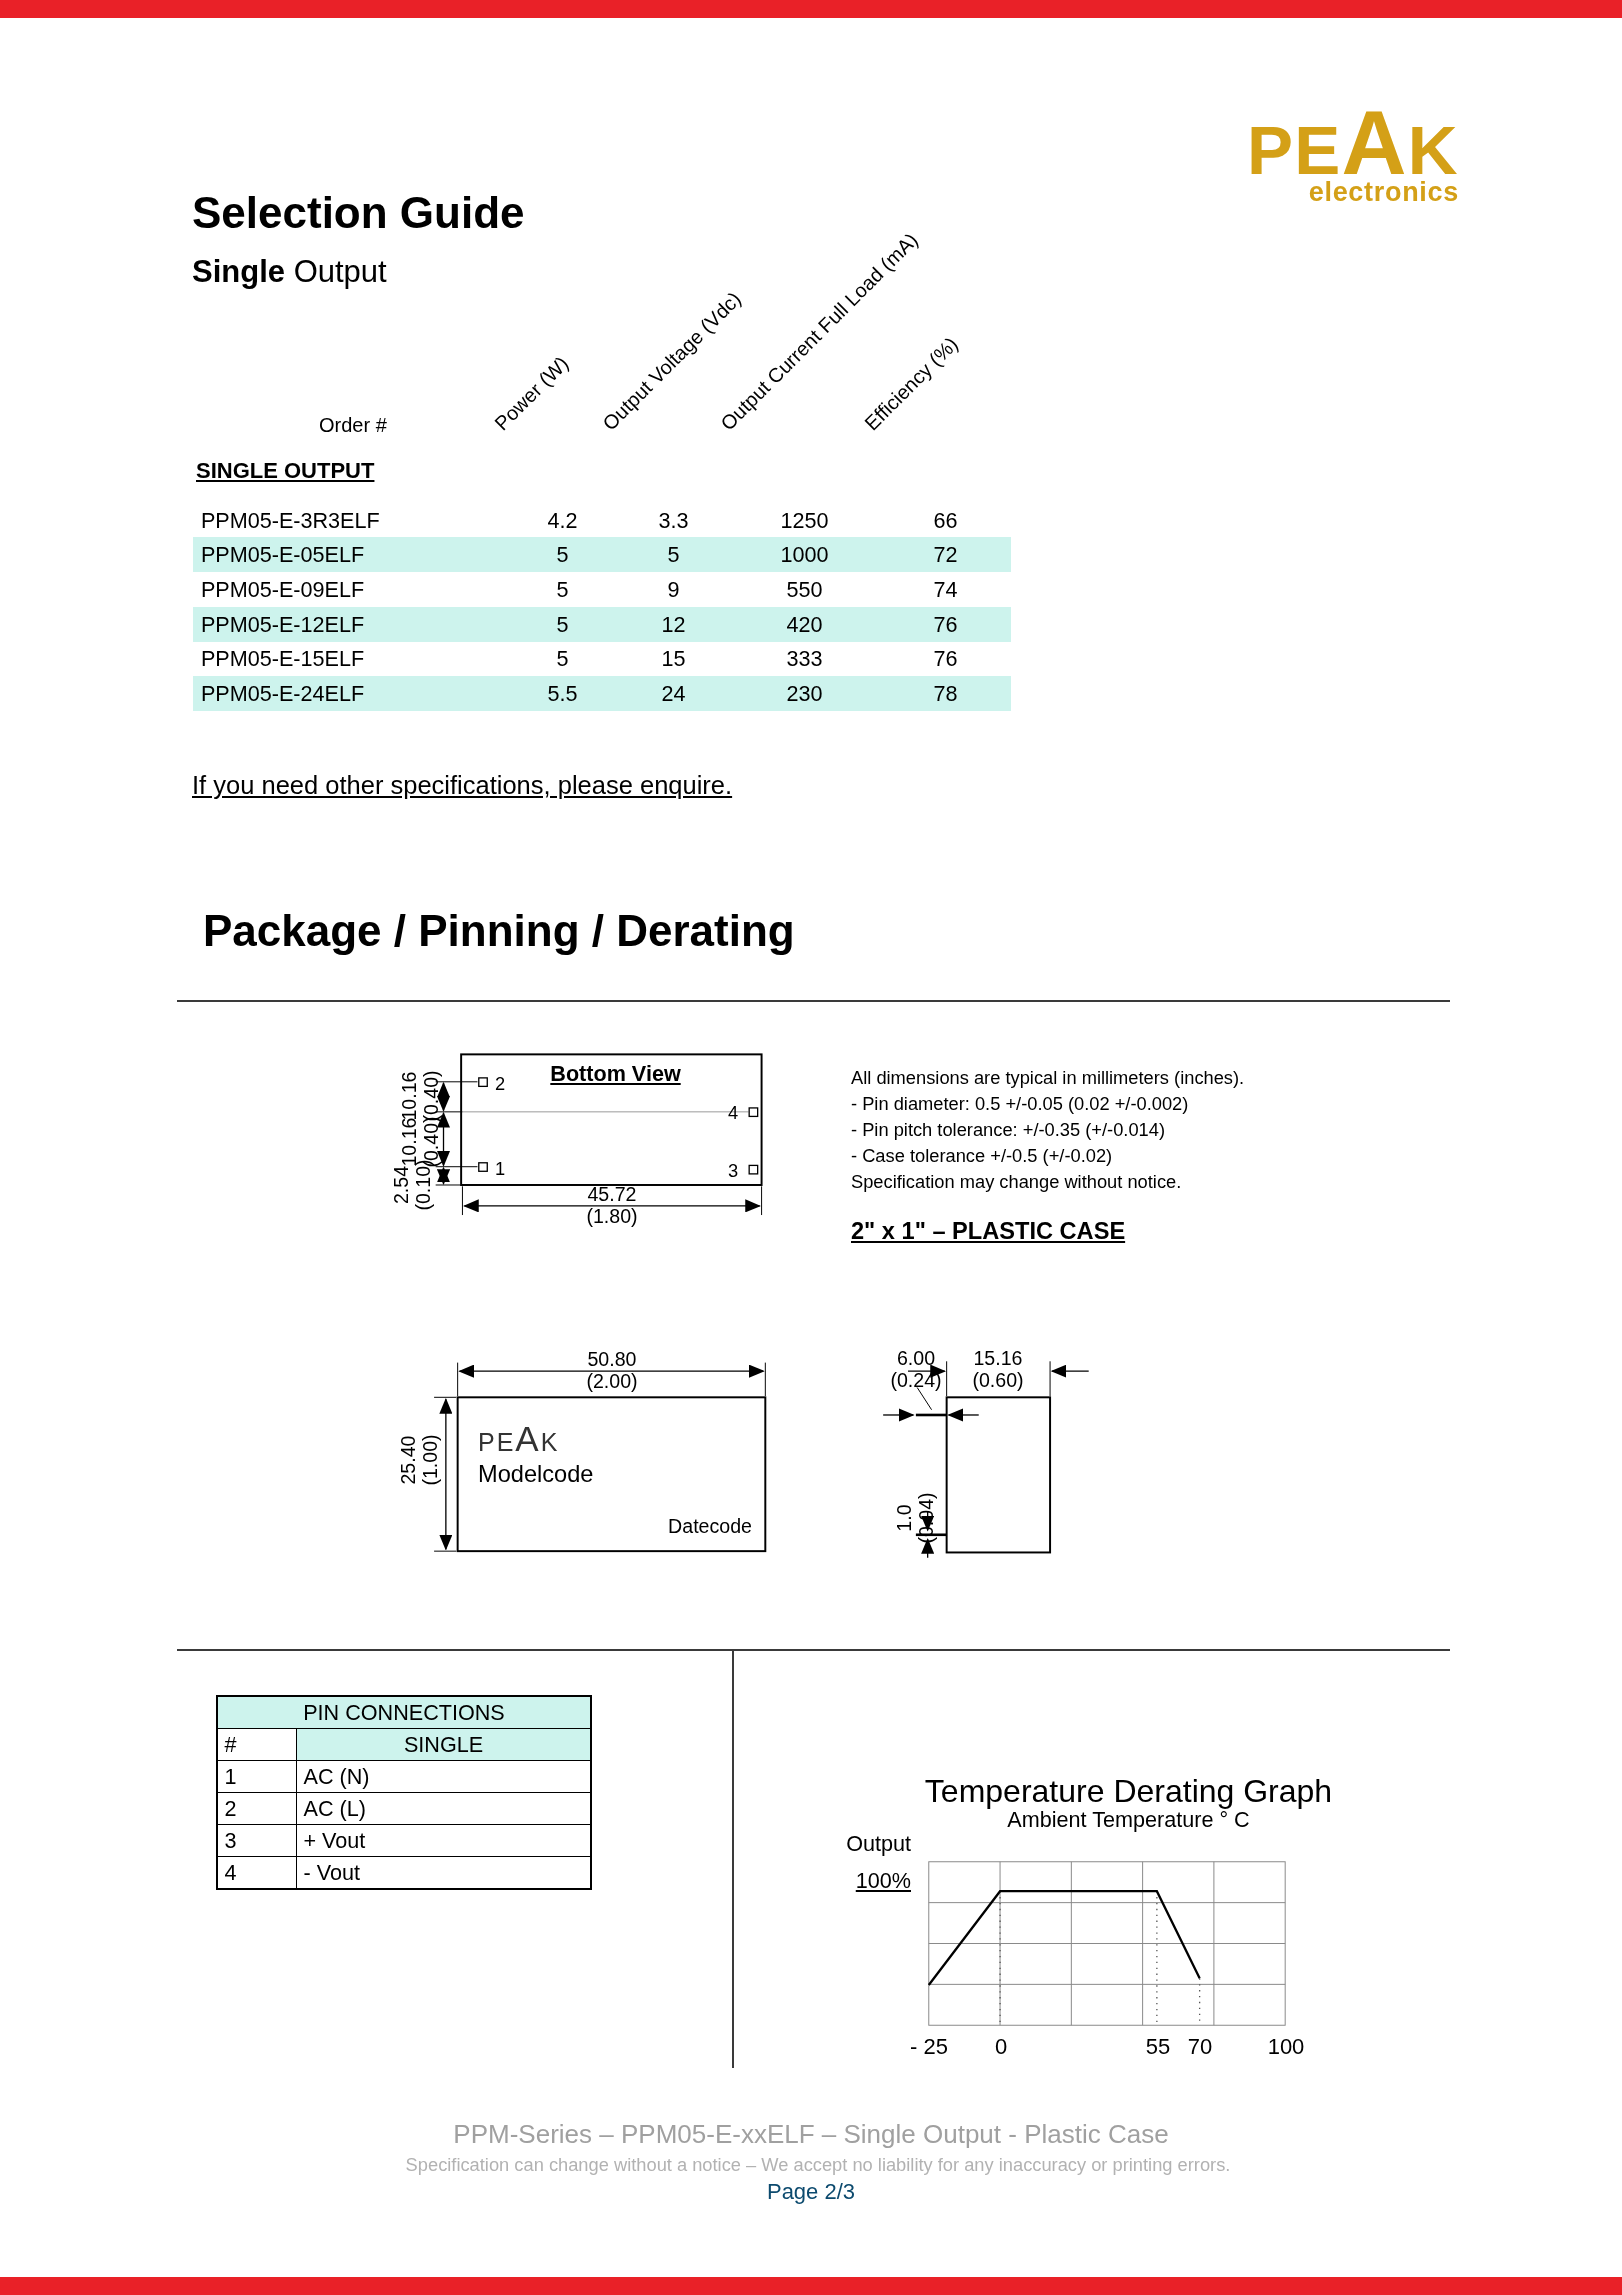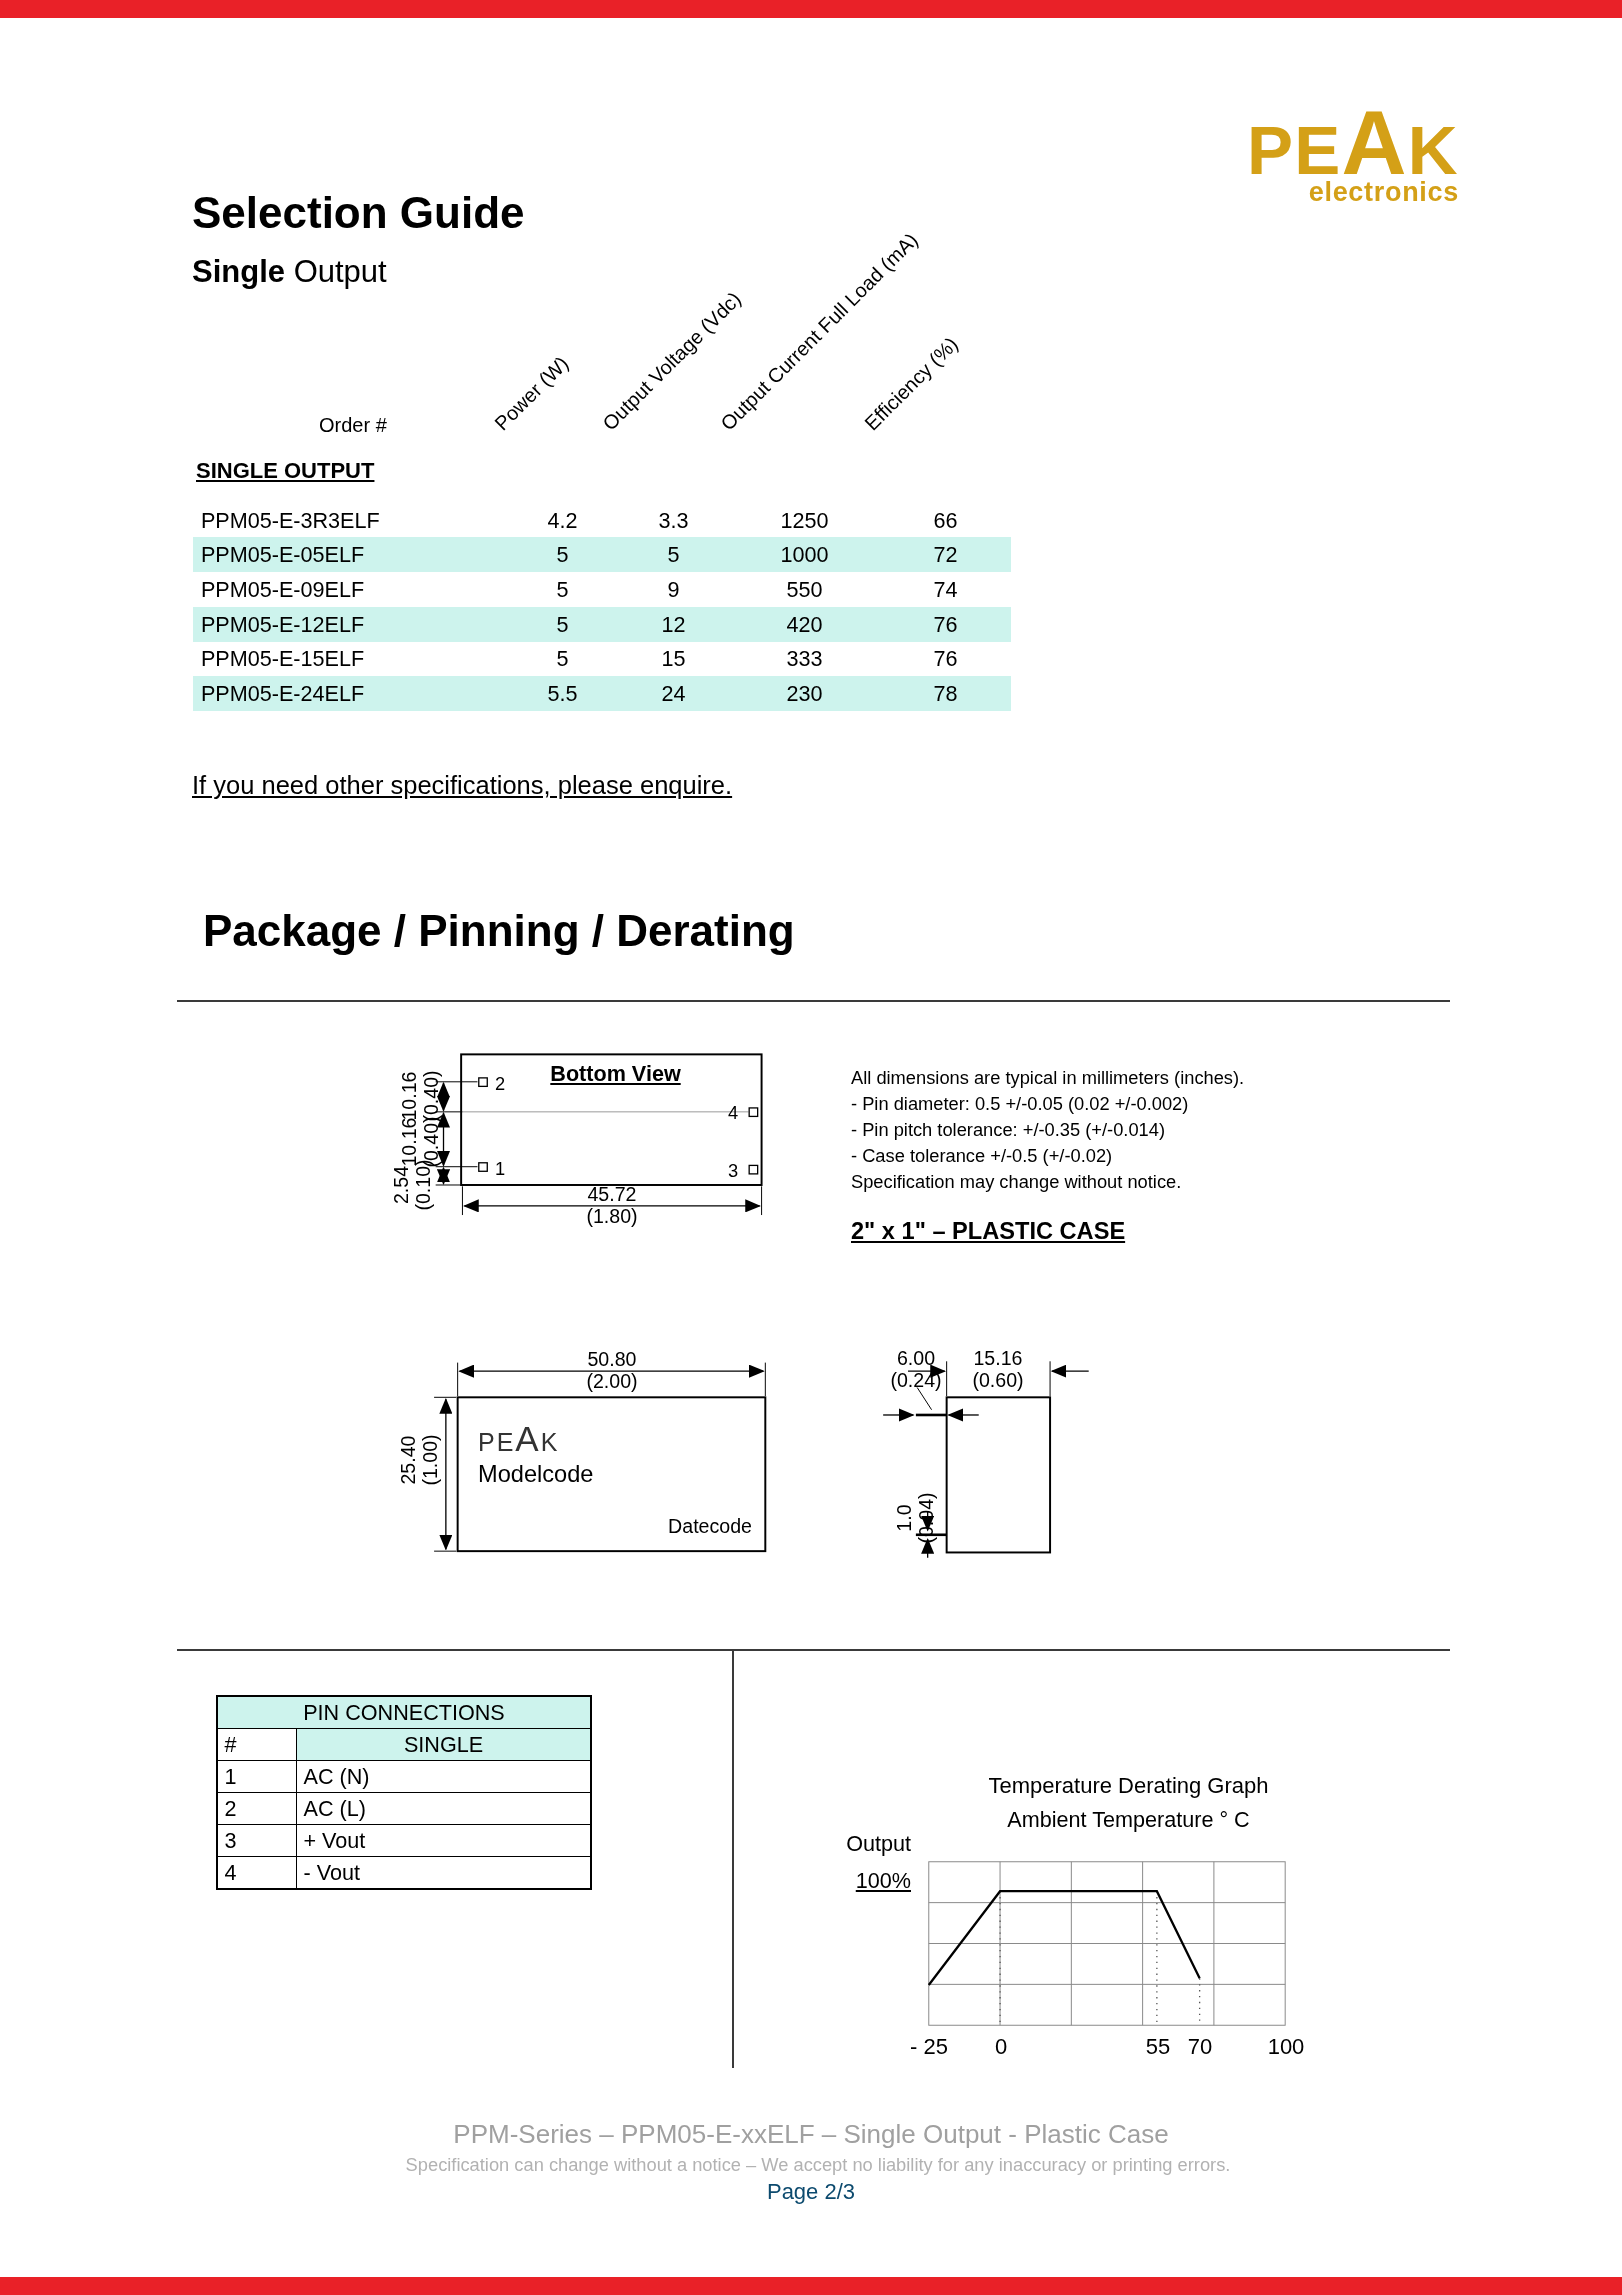--- a/index.html
+++ b/index.html
@@ -75,21 +75,21 @@
   #pkg-brand .bigA{font-size:35px;}
   #pkg-model{position:absolute;left:478px;top:1461px;font-size:23.6px;}
   #pkg-date{position:absolute;left:615px;top:1515px;width:137px;text-align:right;font-size:19.6px;}
   
   #pin-table{position:absolute;left:216px;top:1695px;width:376px;border-collapse:collapse;border:2.6px solid #000;}
   #pin-table td{border:1.6px solid #000;font-size:21.6px;height:31px;padding:0 6.5px;}
   .pt-title{background:#cdf3ed;text-align:center;font-weight:normal;}
   .pt-hash{width:65px;}
   .pt-single{background:#cdf3ed;text-align:center;}
   
-  #graph-title{position:absolute;left:916px;top:1773px;width:425px;text-align:center;font-size:22px;}
+  #graph-title{position:absolute;left:916px;top:1773px;width:425px;text-align:center;font-size:32px;}
   #graph-xlabel{position:absolute;left:932px;top:1807px;width:393px;text-align:center;font-size:21.6px;}
   #graph-ylabel{position:absolute;left:832px;top:1831px;width:79px;text-align:right;font-size:21.6px;}
   #graph-yref{position:absolute;left:832px;top:1868px;width:79px;text-align:right;font-size:21.6px;text-decoration:underline;}
   .xtick{position:absolute;top:2034px;width:72px;text-align:center;font-size:22px;}
   #xt0{left:893px;} #xt1{left:965px;} #xt2{left:1122px;} #xt3{left:1164px;} #xt4{left:1250px;}
   
   .footer{position:absolute;left:0;width:1622px;text-align:center;}
   #footer1{top:2119px;font-size:26px;color:#a0a0a0;}
   #footer2{top:2154px;font-size:18.3px;color:#b2b2b2;margin-left:7px;}
   #footer3{top:2179px;font-size:22px;color:#0c4a6e;}

